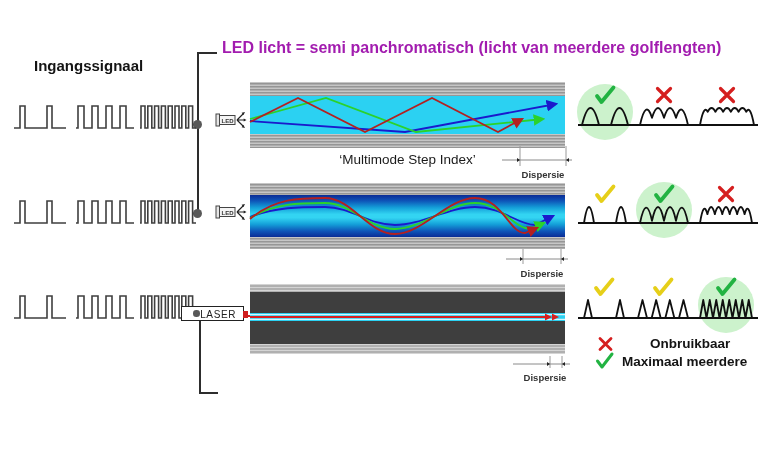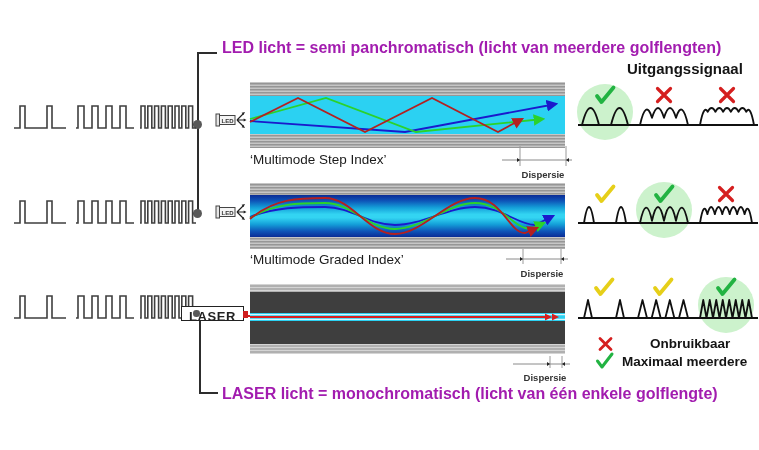--- a/index.html
+++ b/index.html
@@ -1,45 +1,44 @@
 <!DOCTYPE html>
 <html><head>
 <meta charset="utf-8">
 <style>
   html,body{margin:0;padding:0;background:#fff;}
   #canvas{position:relative;width:759px;height:450px;background:#fff;overflow:hidden;
           font-family:"Liberation Sans",sans-serif;}
   .abs{position:absolute;}
   .title{font-size:15px;font-weight:600;color:#141414;}
   .annotation{font-size:16px;font-weight:700;color:#a21caf;white-space:nowrap;}
-  .fiber-label{font-size:13.5px;font-weight:400;color:#1a1a1a;white-space:pre;}
+  .fiber-label{font-size:13.5px;font-weight:400;color:#1a1a1a;text-align:center;white-space:pre;}
   .legend-label{font-size:13.5px;font-weight:600;color:#141414;white-space:nowrap;}
   .line{background:#2d2d2d;}
   .dot{width:9px;height:9px;border-radius:50%;background:#585858;}
   .clad{background-image:repeating-linear-gradient(180deg,#c6c6c6 0 1px,#969696 1px 2px,#adadad 2px 3px);}
   .clad-light{background-image:repeating-linear-gradient(180deg,#d4d4d4 0 1.5px,#b0b0b0 1.5px 3px);}
   .core-step{background:#2bd1f2;}
   .core-graded{background:linear-gradient(180deg,#0a2c96 0%,#0e55b8 14%,#149fd8 30%,#33d4f2 46%,#33d4f2 54%,#149fd8 70%,#0e55b8 86%,#0a2c96 100%);}
   .dark-clad{background:#3e3e3e;}
   .laser-box{box-sizing:border-box;border:1.6px solid #222;background:#fff;}
-  .laser-box .lbl{position:absolute;right:7px;top:1.5px;font-size:13px;font-weight:700;
+  .laser-box .lbl{position:absolute;right:7px;top:1.5px;font-size:10px;font-weight:400;
                   letter-spacing:.6px;color:#222;}
   .laser-box .ldot{position:absolute;left:11px;top:3px;width:6.5px;height:6.5px;border-radius:50%;background:#585858;}
   .redpiece{background:#cf1d1d;}
   svg{display:block;overflow:visible;}
 </style>
 </head>
 <body>
 
 <div id="canvas">
 
-  <div class="abs title" style="left:627px;top:60px;">Uitgangssignaal</div>
+  <div class="abs title" style="left:34px;top:57px;">Ingangssignaal</div>
 
   <div class="abs annotation" style="left:222px;top:39px;">LED licht = semi panchromatisch (licht van meerdere golflengten)</div>
-  <div class="abs annotation" style="left:222px;top:385px;">LASER licht = monochromatisch (licht van één enkele golflengte)</div>
 
   <div class="abs line" style="left:197px;top:52px;width:2px;height:162px;"></div>
   <div class="abs line" style="left:197px;top:52px;width:20px;height:2px;"></div>
   <div class="abs dot" style="left:193px;top:120px;"></div>
   <div class="abs dot" style="left:193px;top:209px;"></div>
 
   <div class="abs line" style="left:199px;top:321px;width:2px;height:73px;"></div>
   <div class="abs line" style="left:199px;top:392px;width:19px;height:2px;"></div>
 
   <svg class="abs" style="left:12px;top:102px;" width="188" height="32" viewBox="0 0 188 32">
@@ -117,21 +116,20 @@
           </marker>
         <marker id="f2r" viewBox="0 0 10 10" refX="8" refY="5" markerWidth="6.5" markerHeight="6.5" orient="auto">
             <path d="M0,0 L10,5 L0,10 z" fill="#b42020"></path>
           </marker>
       </defs>
       <path d="M0,34 C25,24 50,24 75,24 C102,24 118,42 145,42 C172,42 198,24 225,24 C252,24 268,42 285,42 L303,33" stroke="#1a1acc" stroke-width="1.8" fill="none" marker-end="url(#f2b)"></path>
       <path d="M0,35 C25,20 50,20 75,20 C102,20 118,46 145,46 C172,46 198,20 225,20 C252,20 264,46 280,46 L294,40" stroke="#2bd22b" stroke-width="1.8" fill="none" marker-end="url(#f2g)"></path>
       <path d="M0,36 C25,15 50,15 75,15 C102,15 118,51 145,51 C172,51 198,15 225,15 C252,15 260,51 275,50 L287,45" stroke="#b42020" stroke-width="1.8" fill="none" marker-end="url(#f2r)"></path>
     </svg>
   </div>
-  <div class="abs fiber-label" style="left:250px;top:252px;width:315px;">‘Multimode Graded Index’</div>
 
   <div class="abs" style="left:250px;top:284px;width:315px;height:70px;">
     <div class="abs clad-light" style="left:0;top:0;width:315px;height:8px;"></div>
     <div class="abs dark-clad" style="left:0;top:8px;width:315px;height:21px;"></div>
     <div class="abs core-step" style="left:0;top:29px;width:315px;height:8px;"></div>
     <div class="abs dark-clad" style="left:0;top:37px;width:315px;height:23px;"></div>
     <div class="abs clad-light" style="left:0;top:60px;width:315px;height:10px;"></div>
     <svg class="abs" style="left:0;top:0;" width="315" height="70" viewBox="0 0 315 70">
       <rect x="0" y="30.2" width="315" height="1" fill="#ffffff"></rect>
       <rect x="0" y="34.8" width="315" height="1" fill="#ffffff"></rect>

